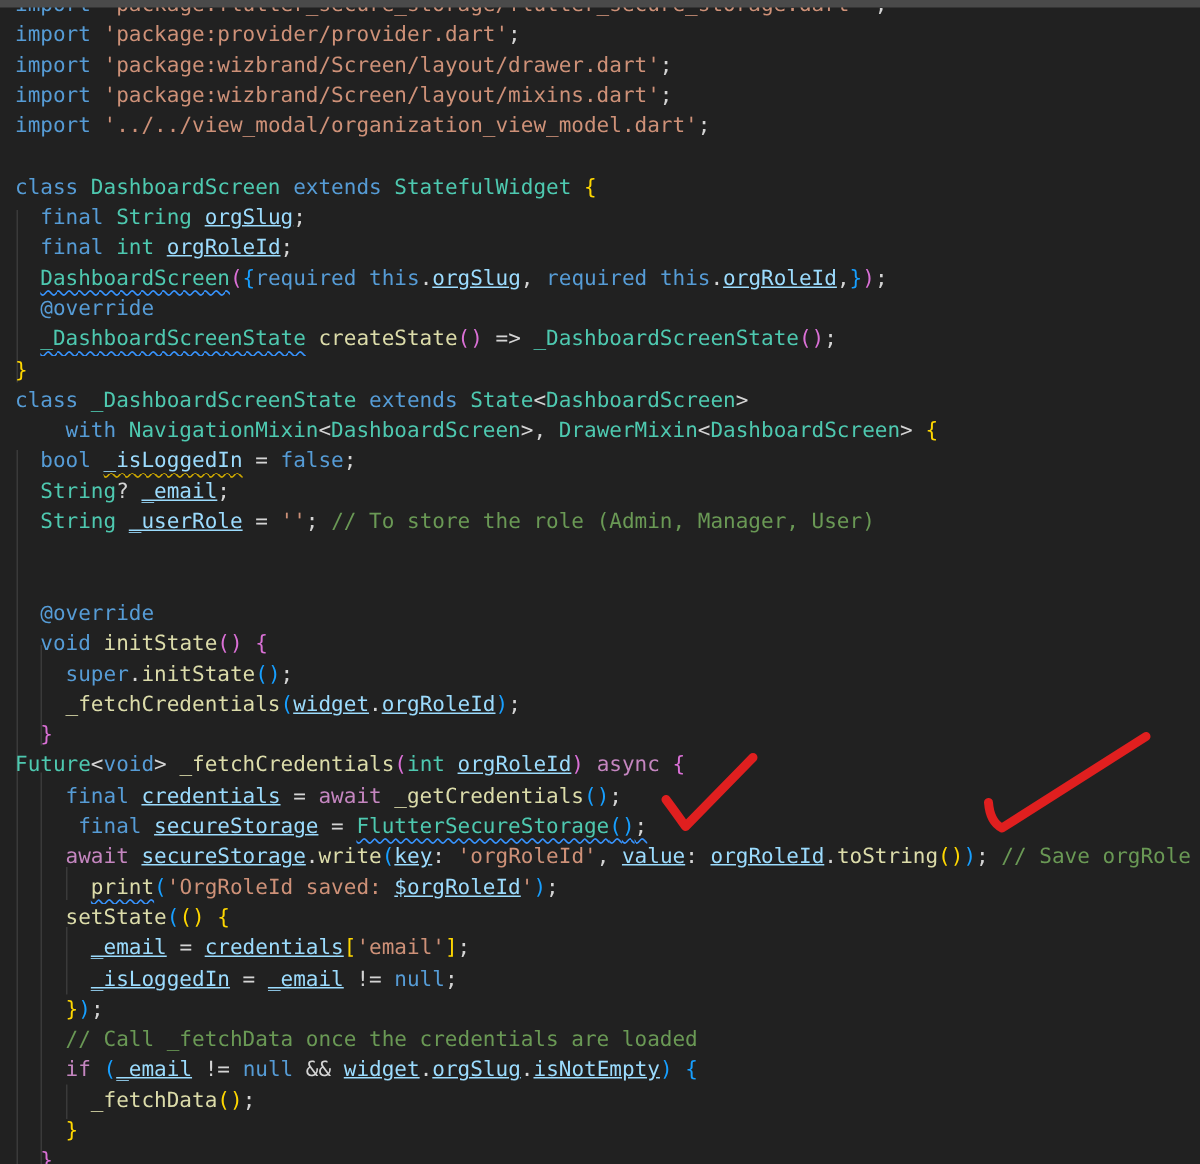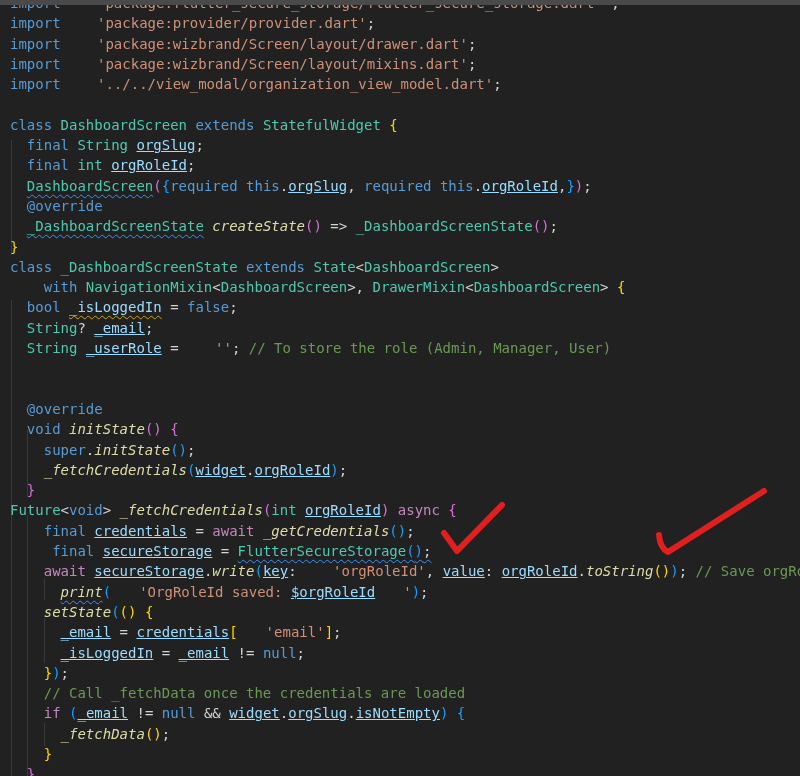--- a/index.html
+++ b/index.html
@@ -15,23 +15,23 @@
   }
   .code{
     position:absolute;top:-7px;left:10px;z-index:2;
     font-size:14px;line-height:20.3px;white-space:pre;
     color:var(--c-pun,#d4d4d4);
   }
   .line{height:20.3px;}
   .c-kw{color:var(--c-kw);}
   .c-ctl{color:var(--c-ctl);}
   .c-type{color:var(--c-type);}
-  .c-fn{color:var(--c-fn);font-style:italic;}
+  .c-fn{color:var(--c-fn);}
   .c-var{color:var(--c-var);text-decoration:underline;}
-  .c-str{color:var(--c-str);margin-left:28px;}
+  .c-str{color:var(--c-str);}
   .c-com{color:var(--c-com);}
   .c-pun{color:var(--c-pun);}
   .c-b1{color:var(--c-b1);}
   .c-b2{color:var(--c-b2);}
   .c-b3{color:var(--c-b3);}
   .sq-blue{
     text-decoration:underline wavy var(--sq-blue,#3794ff);
     text-decoration-thickness:1px;text-underline-offset:3px;text-decoration-skip-ink:none;
   }
   .sq-yellow{

